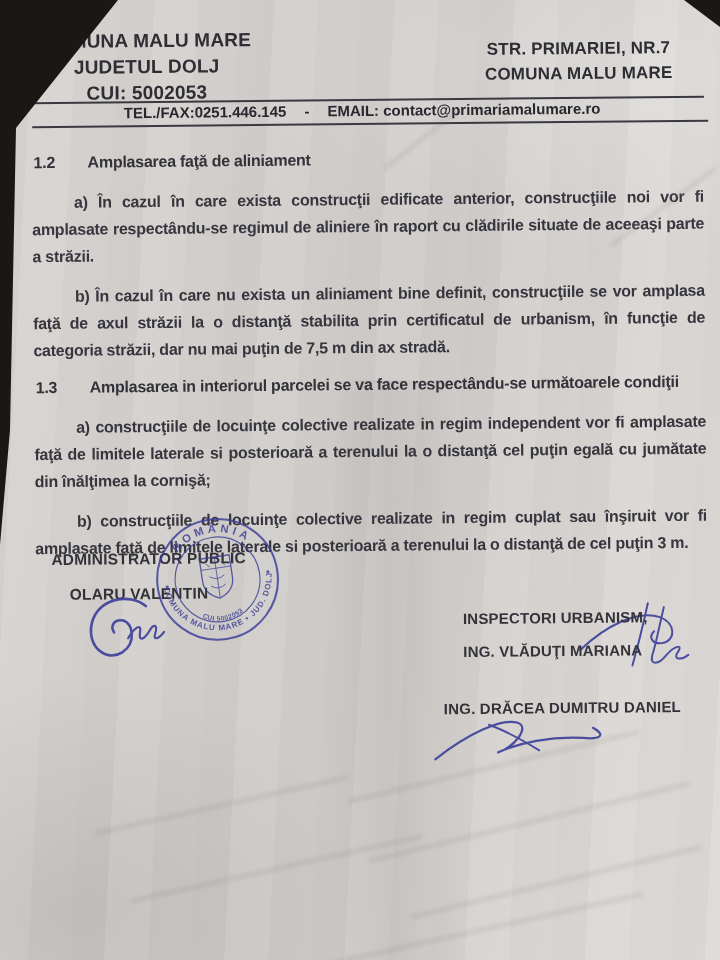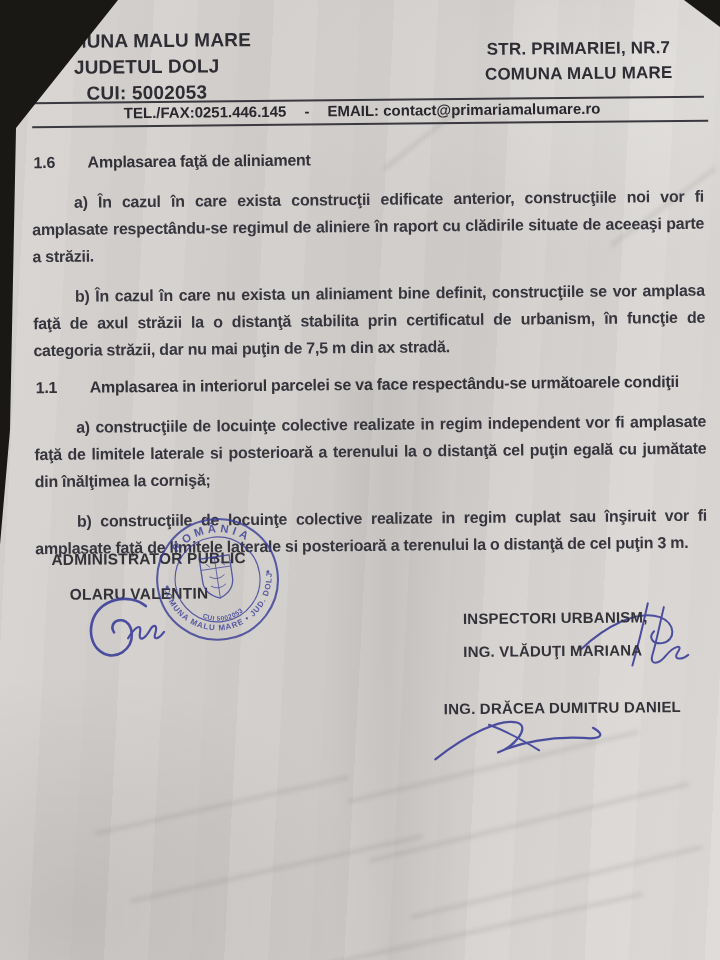--- a/index.html
+++ b/index.html
@@ -75,26 +75,26 @@
     <div class="rule rule1"></div>
     <div class="contact">
       <span>TEL./FAX:0251.446.145</span>
       <span>-</span>
       <span>EMAIL: contact@primariamalumare.ro</span>
     </div>
     <div class="rule rule2"></div>
 
     <div class="doc-body">
       <div class="heading">
-        <span class="num">1.6</span><span>Amplasarea faţă de aliniament</span>
+        <span class="num">1.2</span><span>Amplasarea faţă de aliniament</span>
       </div>
       <div class="para">a) În cazul în care exista construcţii edificate anterior, construcţiile noi vor fi amplasate respectându-se regimul de aliniere în raport cu clădirile situate de aceeaşi parte a străzii.</div>
       <div class="para">b) În cazul în care nu exista un aliniament bine definit, construcţiile se vor amplasa faţă de axul străzii la o distanţă stabilita prin certificatul de urbanism, în funcţie de categoria străzii, dar nu mai puţin de 7,5 m din ax stradă.</div>
       <div class="heading">
-        <span class="num">1.1</span><span>Amplasarea in interiorul parcelei se va face respectându-se următoarele condiţii</span>
+        <span class="num">1.3</span><span>Amplasarea in interiorul parcelei se va face respectându-se următoarele condiţii</span>
       </div>
       <div class="para">a) construcţiile de locuinţe colective realizate in regim independent vor fi amplasate faţă de limitele laterale si posterioară a terenului la o distanţă cel puţin egală cu jumătate din înălţimea la cornişă;</div>
       <div class="para">b) construcţiile de locuinţe colective realizate in regim cuplat sau înşiruit vor fi amplasate faţă de limitele laterale si posterioară a terenului la o distanţă de cel puţin 3 m.</div>
     </div>
 
     <div class="sig-title admin-title">ADMINISTRATOR PUBLIC</div>
     <div class="sig-title admin-name">OLARU VALENTIN</div>
 
     <svg class="ink stamp" viewBox="0 0 140 140">
       <defs>

